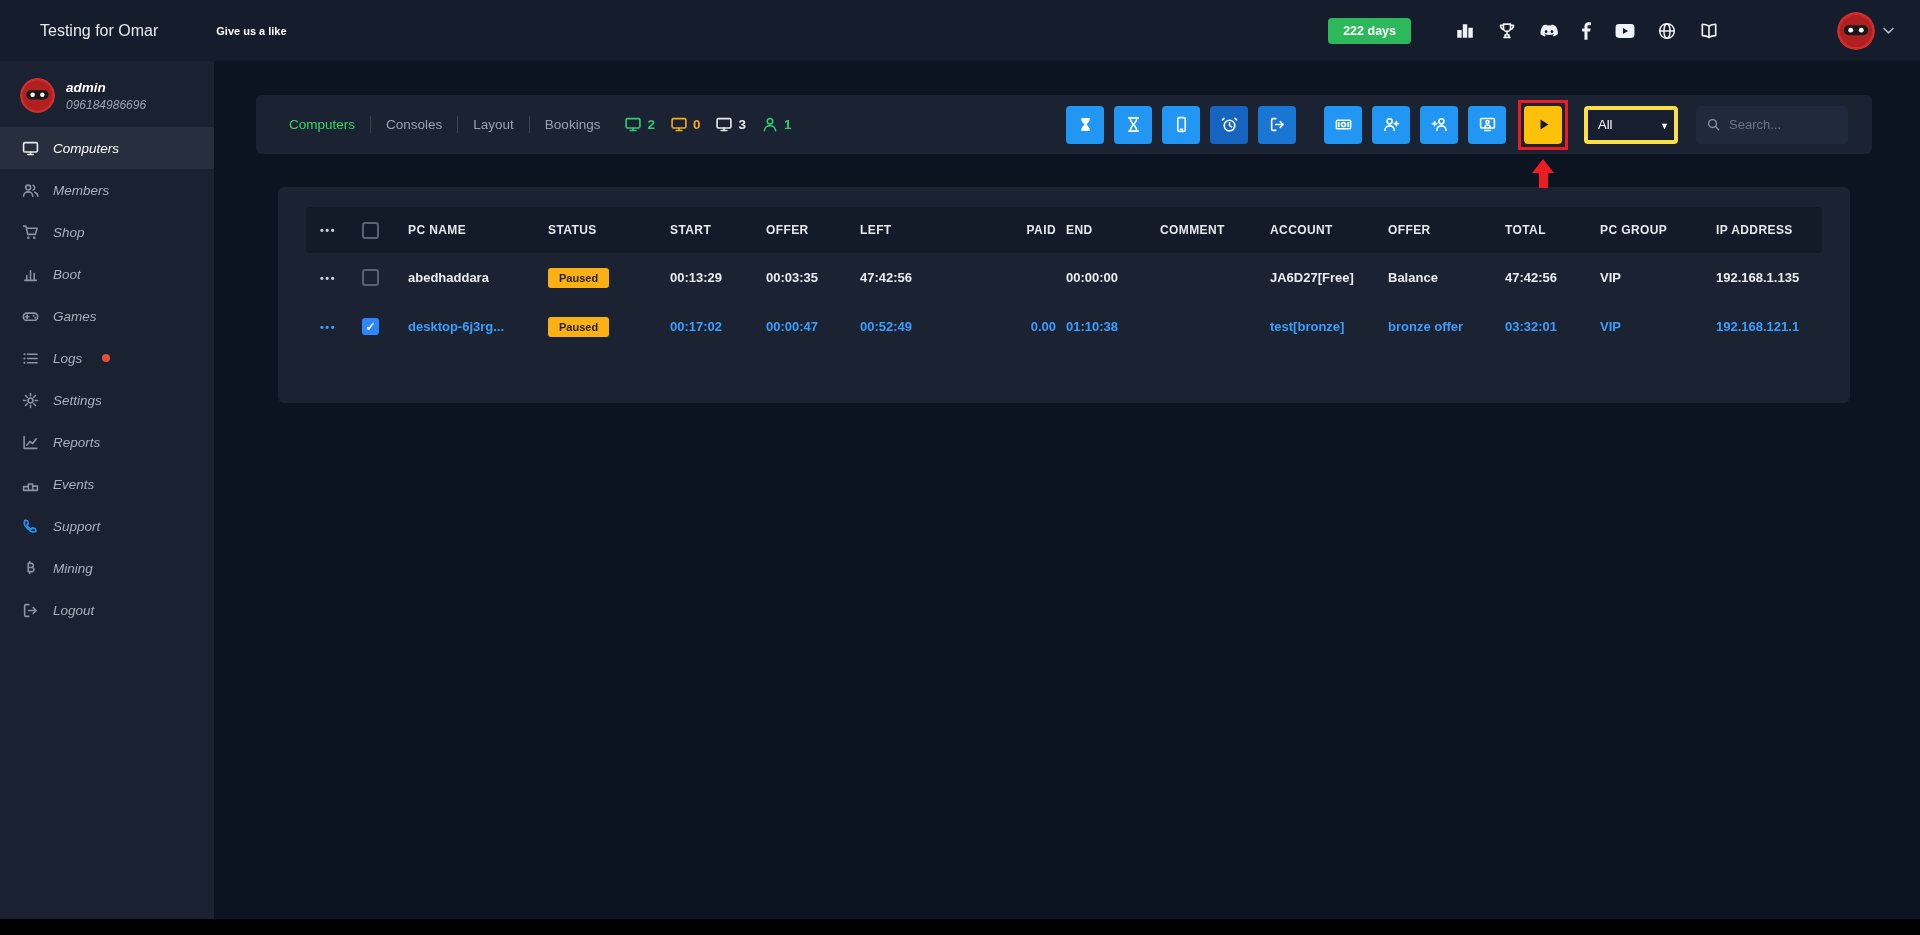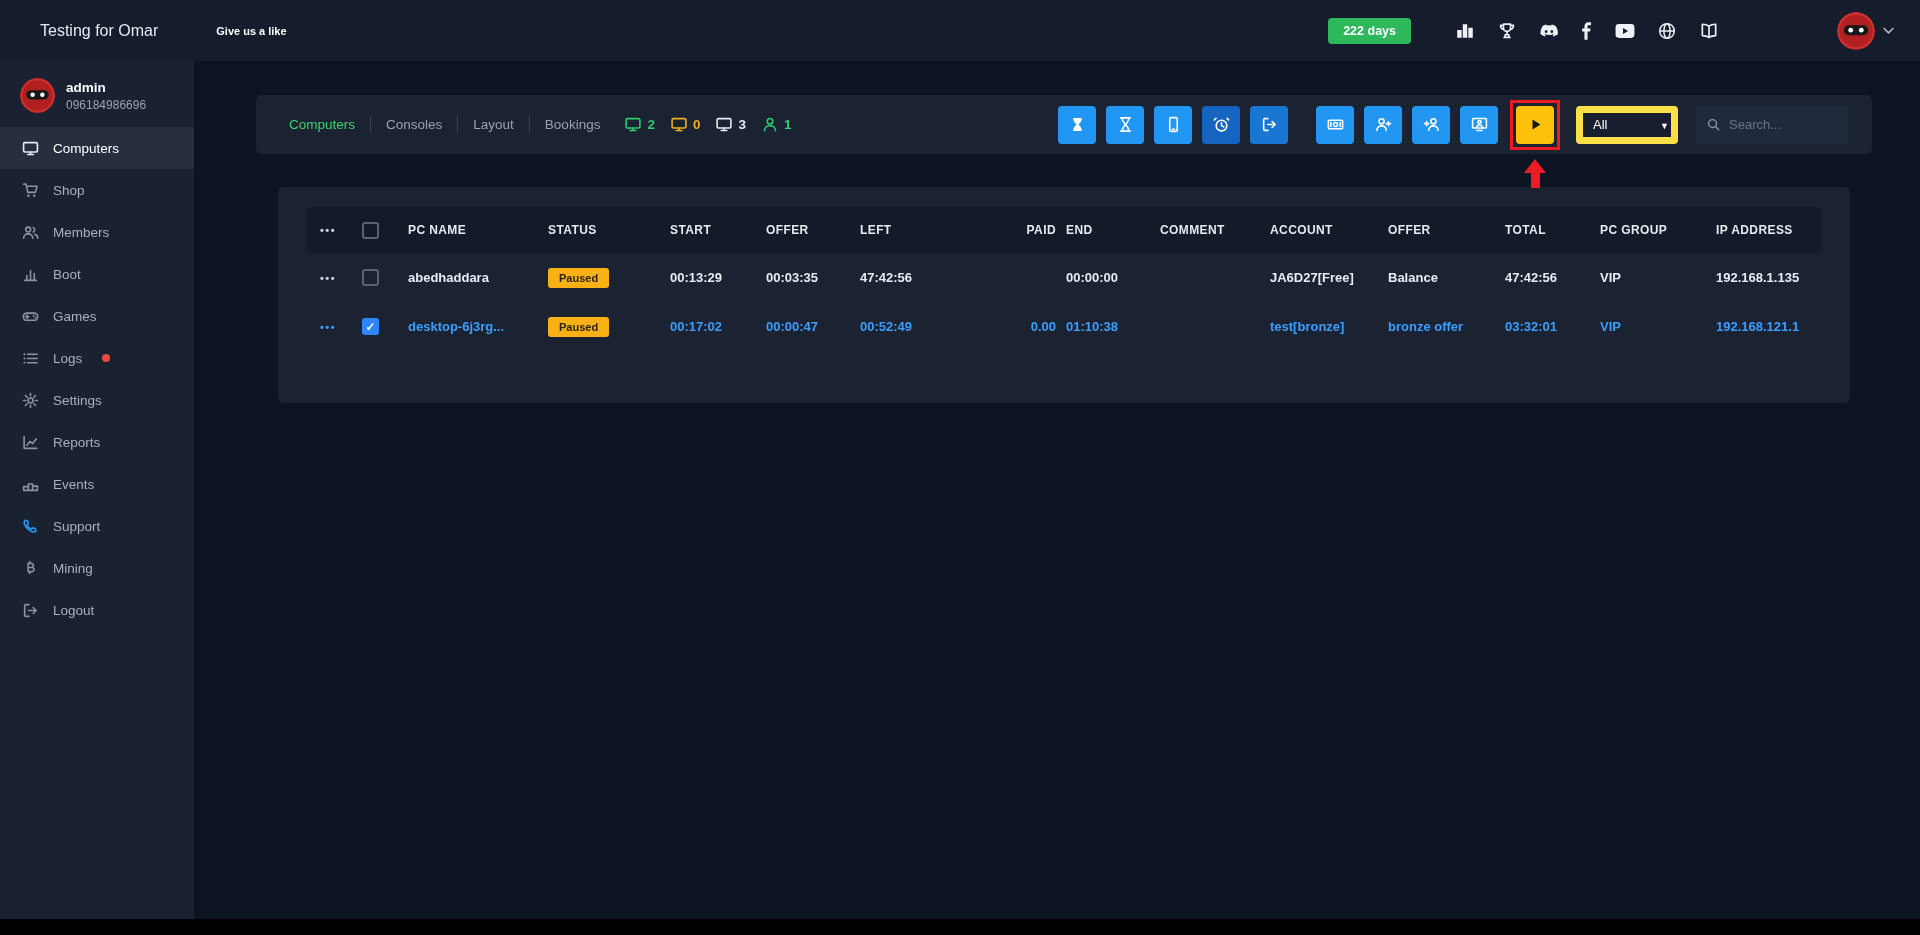--- a/index.html
+++ b/index.html
@@ -32,22 +32,22 @@
     background:#2eb85c; color:#fff; font-size:12.5px; font-weight:600;
     padding:6px 15px; border-radius:4px; cursor:pointer; margin-right:22px;
   }
   .tb-icon { color:#eef1f5; width:20px; height:18px; display:block; cursor:pointer; }
   .avatar-wrap { display:flex; align-items:center; gap:8px; margin-left:96px; cursor:pointer; }
   .avatar { width:38px; height:38px; border-radius:50%; display:block; }
   .chev { color:#aeb5c1; width:11px; height:8px; }
 
   
   .sidebar {
-    position:absolute; top:61px; left:0; width:194px; bottom:16px;
-    background:#1a2231; z-index:10;
+    position:absolute; top:61px; left:0; width:214px; bottom:16px;
+    background:#1a2231; z-index:10;font-style:italic;
   }
   .profile { display:flex; align-items:center; gap:11px; padding:17px 20px 14px 20px; }
   .profile .avatar { width:35px; height:35px; }
   .profile-name { font-size:13.5px; font-weight:bold; color:#fff; }
   .profile-phone { font-size:12px; color:#9aa3b1; margin-top:3px; }
   .nav-item {
     height:42px; display:flex; align-items:center; gap:14px;
     padding:0 22px; color:#a9b0bc; font-size:13.5px; cursor:pointer;
   }
   .nav-item .nico { width:17px; height:17px; color:#8a93a2; flex:none; }
@@ -88,22 +88,22 @@
   .play-wrap { position:relative; flex:none; margin-left:8px; margin-right:6px; }
   .annot-box {
     position:absolute; inset:-6px; border:3px solid #ed1c24; pointer-events:none; z-index:5;
   }
   .annot-arrow { position:absolute; top:calc(100% + 15px); left:50%; transform:translateX(-50%); z-index:5; }
   .annot-arrow .tri { width:0; height:0; border-left:11px solid transparent; border-right:11px solid transparent; border-bottom:14px solid #ed1c24; margin:0 auto; }
   .annot-arrow .stem { width:9px; height:15px; background:#ed1c24; margin:0 auto; }
 
   .select-wrap { position:relative; flex:none; margin-left:6px; }
   .group-select {
-    appearance:none; -webkit-appearance:none; width:102px; height:38px;
-    background:#161e2f; color:#fff; border:7px solid #fde047; border-radius:4px;
+    appearance:none; -webkit-appearance:none; width:94px; height:38px;
+    background:#161e2f; color:#fff; border:4px solid #fde047; border-radius:4px;
     font-size:13px; padding:0 24px 0 10px; cursor:pointer;
     font-family:"Liberation Sans", sans-serif;
   }
   .select-caret { position:absolute; right:9px; top:15px; font-size:9px; color:#fff; pointer-events:none; }
   .search-wrap { position:relative; flex:none; margin-left:8px; }
   .search-input {
     width:152px; height:38px; background:#202a3c; border:none; border-radius:4px;
     color:#e9ecf2; font-size:13px; padding:0 10px 0 33px;
     font-family:"Liberation Sans", sans-serif;
   }
@@ -213,33 +213,33 @@
   <nav>
     <div class="nav-item active">
       <svg class="nico" viewBox="0 0 16 16">
           <rect class="s" x="1.5" y="2.5" width="13" height="8.8" rx="1.2"></rect>
           <path class="s" d="M5.3 13.7h5.4M8 11.3v2.2"></path>
         </svg>
       <span>Computers</span>
     </div>
     <div class="nav-item">
       <svg class="nico" viewBox="0 0 16 16">
+          <circle class="s" cx="5.8" cy="5.2" r="2.3"></circle>
+          <path class="s" d="M1.5 13.3c0-2.4 1.9-4 4.3-4s4.3 1.6 4.3 4"></path>
+          <path class="s" d="M10.5 3.2a2.3 2.3 0 010 4.3M12 9.6c1.7.5 2.8 1.9 2.8 3.7"></path>
+        </svg>
+      <span>Members</span>
+    </div>
+    <div class="nav-item">
+      <svg class="nico" viewBox="0 0 16 16">
           <path class="s" d="M1.5 2h2.2l1.7 7.8h7.2l1.6-5.8H4.2"></path>
           <circle cx="6" cy="13" r="1.2" fill="currentColor"></circle>
           <circle cx="11.5" cy="13" r="1.2" fill="currentColor"></circle>
         </svg>
       <span>Shop</span>
-    </div>
-    <div class="nav-item">
-      <svg class="nico" viewBox="0 0 16 16">
-          <circle class="s" cx="5.8" cy="5.2" r="2.3"></circle>
-          <path class="s" d="M1.5 13.3c0-2.4 1.9-4 4.3-4s4.3 1.6 4.3 4"></path>
-          <path class="s" d="M10.5 3.2a2.3 2.3 0 010 4.3M12 9.6c1.7.5 2.8 1.9 2.8 3.7"></path>
-        </svg>
-      <span>Members</span>
     </div>
     <div class="nav-item">
       <svg class="nico" viewBox="0 0 16 16">
           <path class="s" d="M2.5 13.5h11M4.5 13.5V9M8 13.5V4.5M11.5 13.5V7"></path>
         </svg>
       <span>Boot</span>
     </div>
     <div class="nav-item">
       <svg class="nico" viewBox="0 0 16 16">
           <rect class="s" x="1.3" y="4.8" width="13.4" height="6.8" rx="3.2"></rect>

